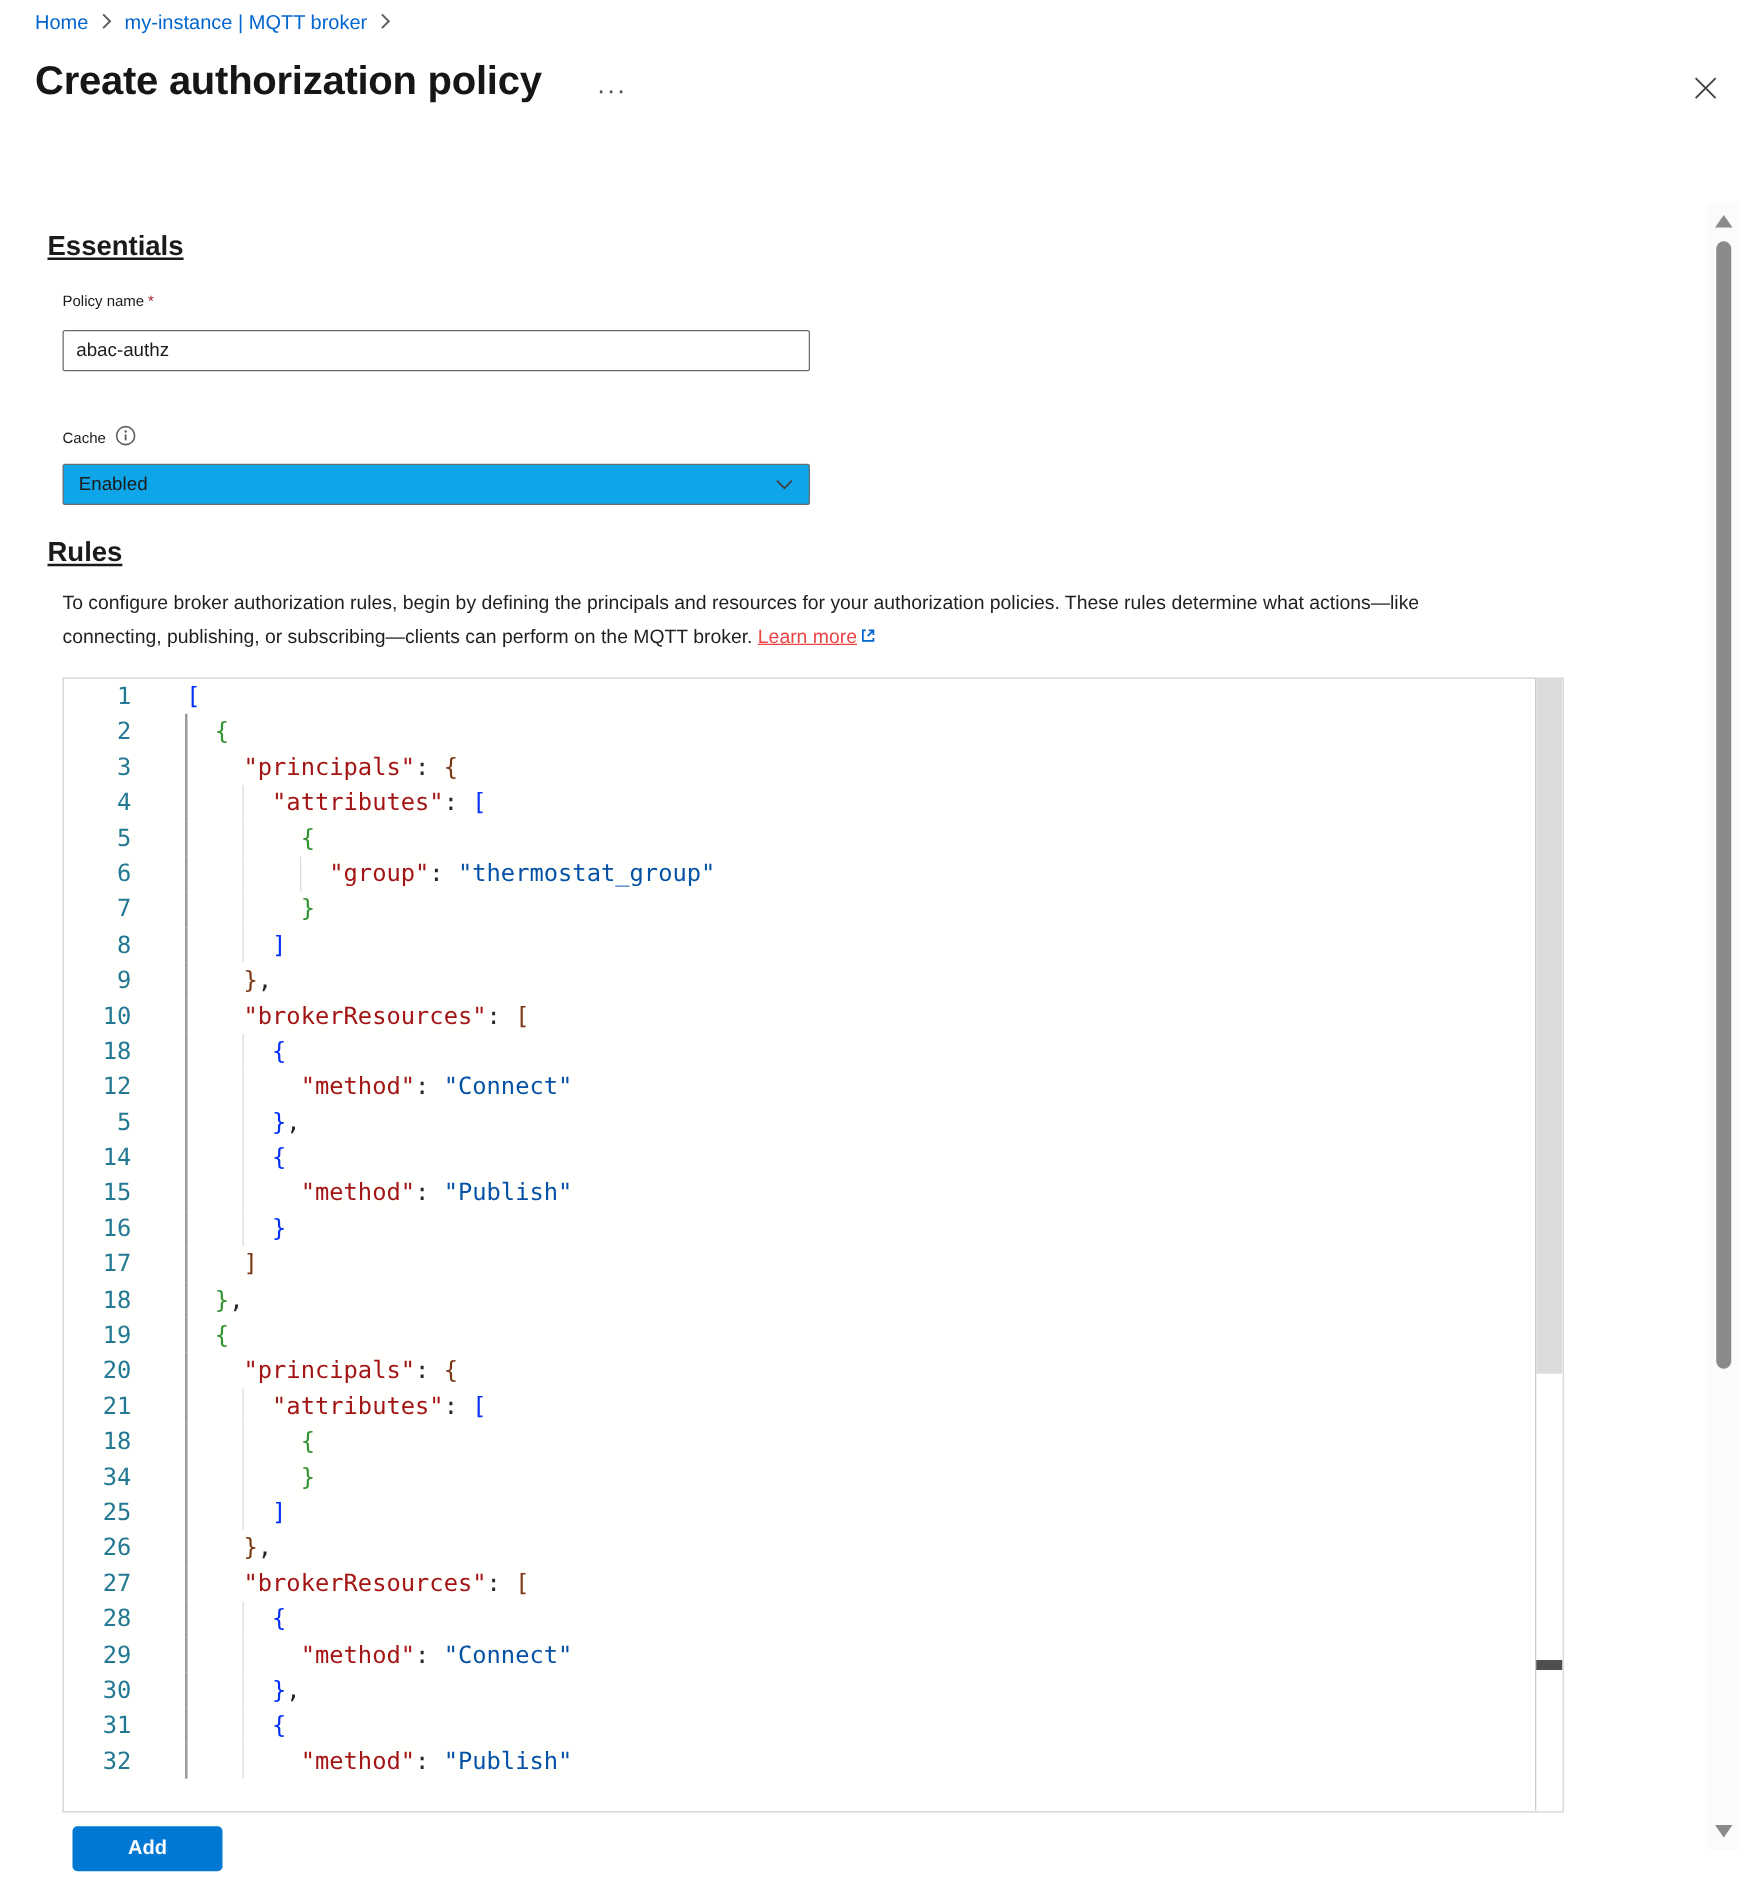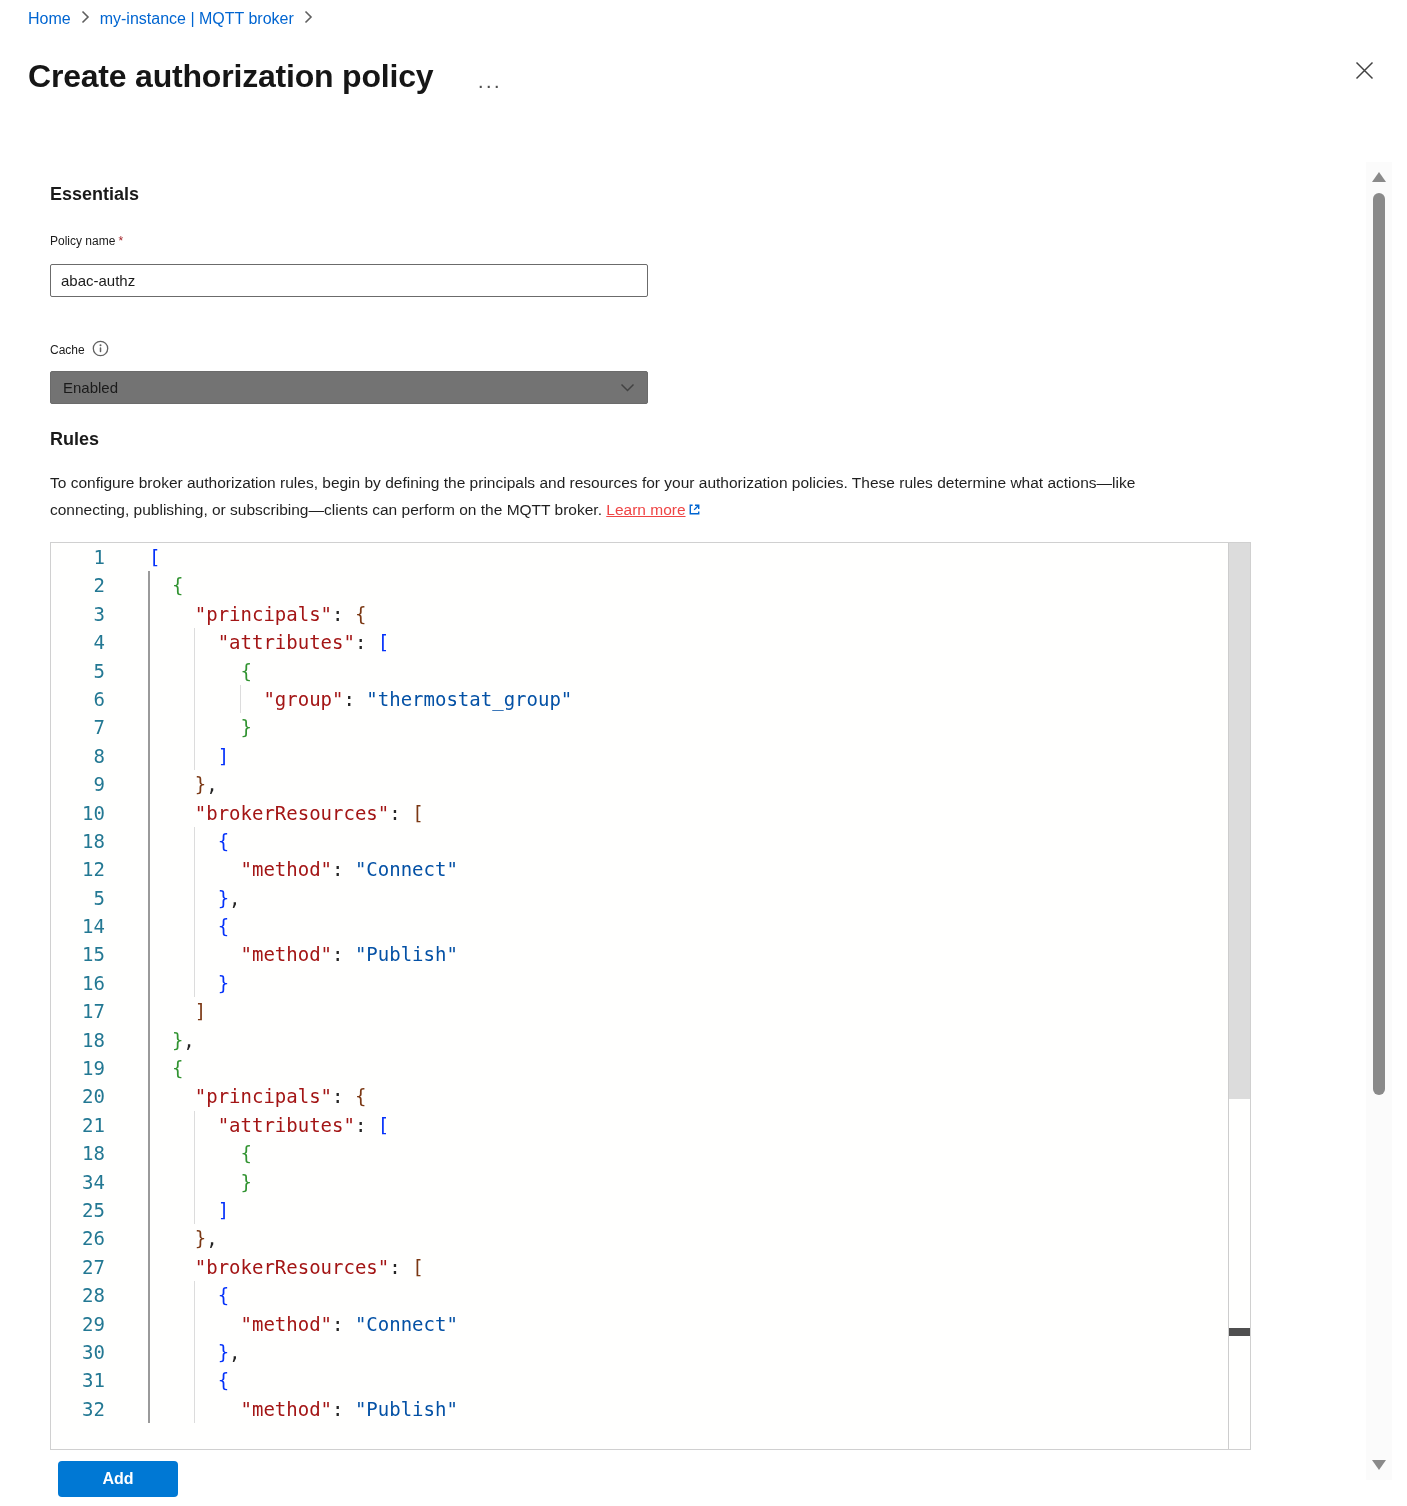--- a/index.html
+++ b/index.html
@@ -4,36 +4,36 @@
 <style>
   html,body{margin:0;padding:0;}
   body{
     width:1407px;height:1506px;position:relative;background:#ffffff;
     font-family:"Liberation Sans","DejaVu Sans",sans-serif;color:#1b1b1b;overflow:hidden;
   }
   
   .breadcrumb{position:absolute;left:28px;top:10px;display:flex;align-items:flex-start;font-size:16px;}
   .crumb{color:#0065d1;text-decoration:none;cursor:pointer;}
   .crumb-sep{margin:0 10px;display:inline-flex;align-items:center;color:#5f5f5f;}
-  .title-row{position:absolute;left:28px;top:58px;display:flex;align-items:flex-end;}
+  .title-row{position:absolute;left:28px;top:46px;display:flex;align-items:flex-end;}
   .page-title{font-size:32px;font-weight:700;color:#161616;letter-spacing:-0.2px;}
   .more-dots{margin-left:44px;color:#4f4f4f;font-size:21px;letter-spacing:1px;cursor:pointer;line-height:1;padding-top:4px;}
   .close-btn{position:absolute;left:1348px;top:54px;width:32px;height:32px;display:flex;align-items:center;justify-content:center;cursor:pointer;background:none;border:none;padding:0;}
   
-  .section-heading{position:absolute;left:50px;font-size:18px;font-weight:700;color:#1a1a1a;}
+  .section-heading{position:absolute;left:38px;font-size:22px;font-weight:700;color:#1a1a1a;text-decoration:underline;}
   .field-label{position:absolute;left:50px;font-size:12px;color:#1b1b1b;}
   .req{color:#a4262c;margin-left:3px;}
   .text-input{
     position:absolute;left:50px;width:598px;height:33px;box-sizing:border-box;
     border:1px solid #6b6b6b;border-radius:2px;font-size:15px;padding:0 10px;
     font-family:"Liberation Sans",sans-serif;color:#1b1b1b;background:#fff;
   }
   .select-box{
     position:absolute;left:50px;width:598px;height:33px;box-sizing:border-box;
-    border:1px solid #6b6b6b;border-radius:2px;background:#737373;display:flex;align-items:center;
+    border:1px solid #6b6b6b;border-radius:2px;background:#0ea5e9;display:flex;align-items:center;
     font-size:15px;padding:0 12px;cursor:pointer;justify-content:space-between;
   }
   .info-icon{display:inline-flex;vertical-align:-3px;margin-left:7px;cursor:pointer;}
   .rules-desc{position:absolute;left:50px;top:470px;width:1118px;font-size:15.5px;line-height:26.5px;color:#1f1f1f;}
   .link{color:#ef4444;text-decoration:underline;cursor:pointer;}
   .ext-icon{display:inline-flex;vertical-align:-2px;margin-left:1px;}
   
   .editor{
     position:absolute;left:50px;top:542px;width:1201px;height:908px;box-sizing:border-box;
     border:1px solid #d0d0d0;background:#fffffe;overflow:hidden;

